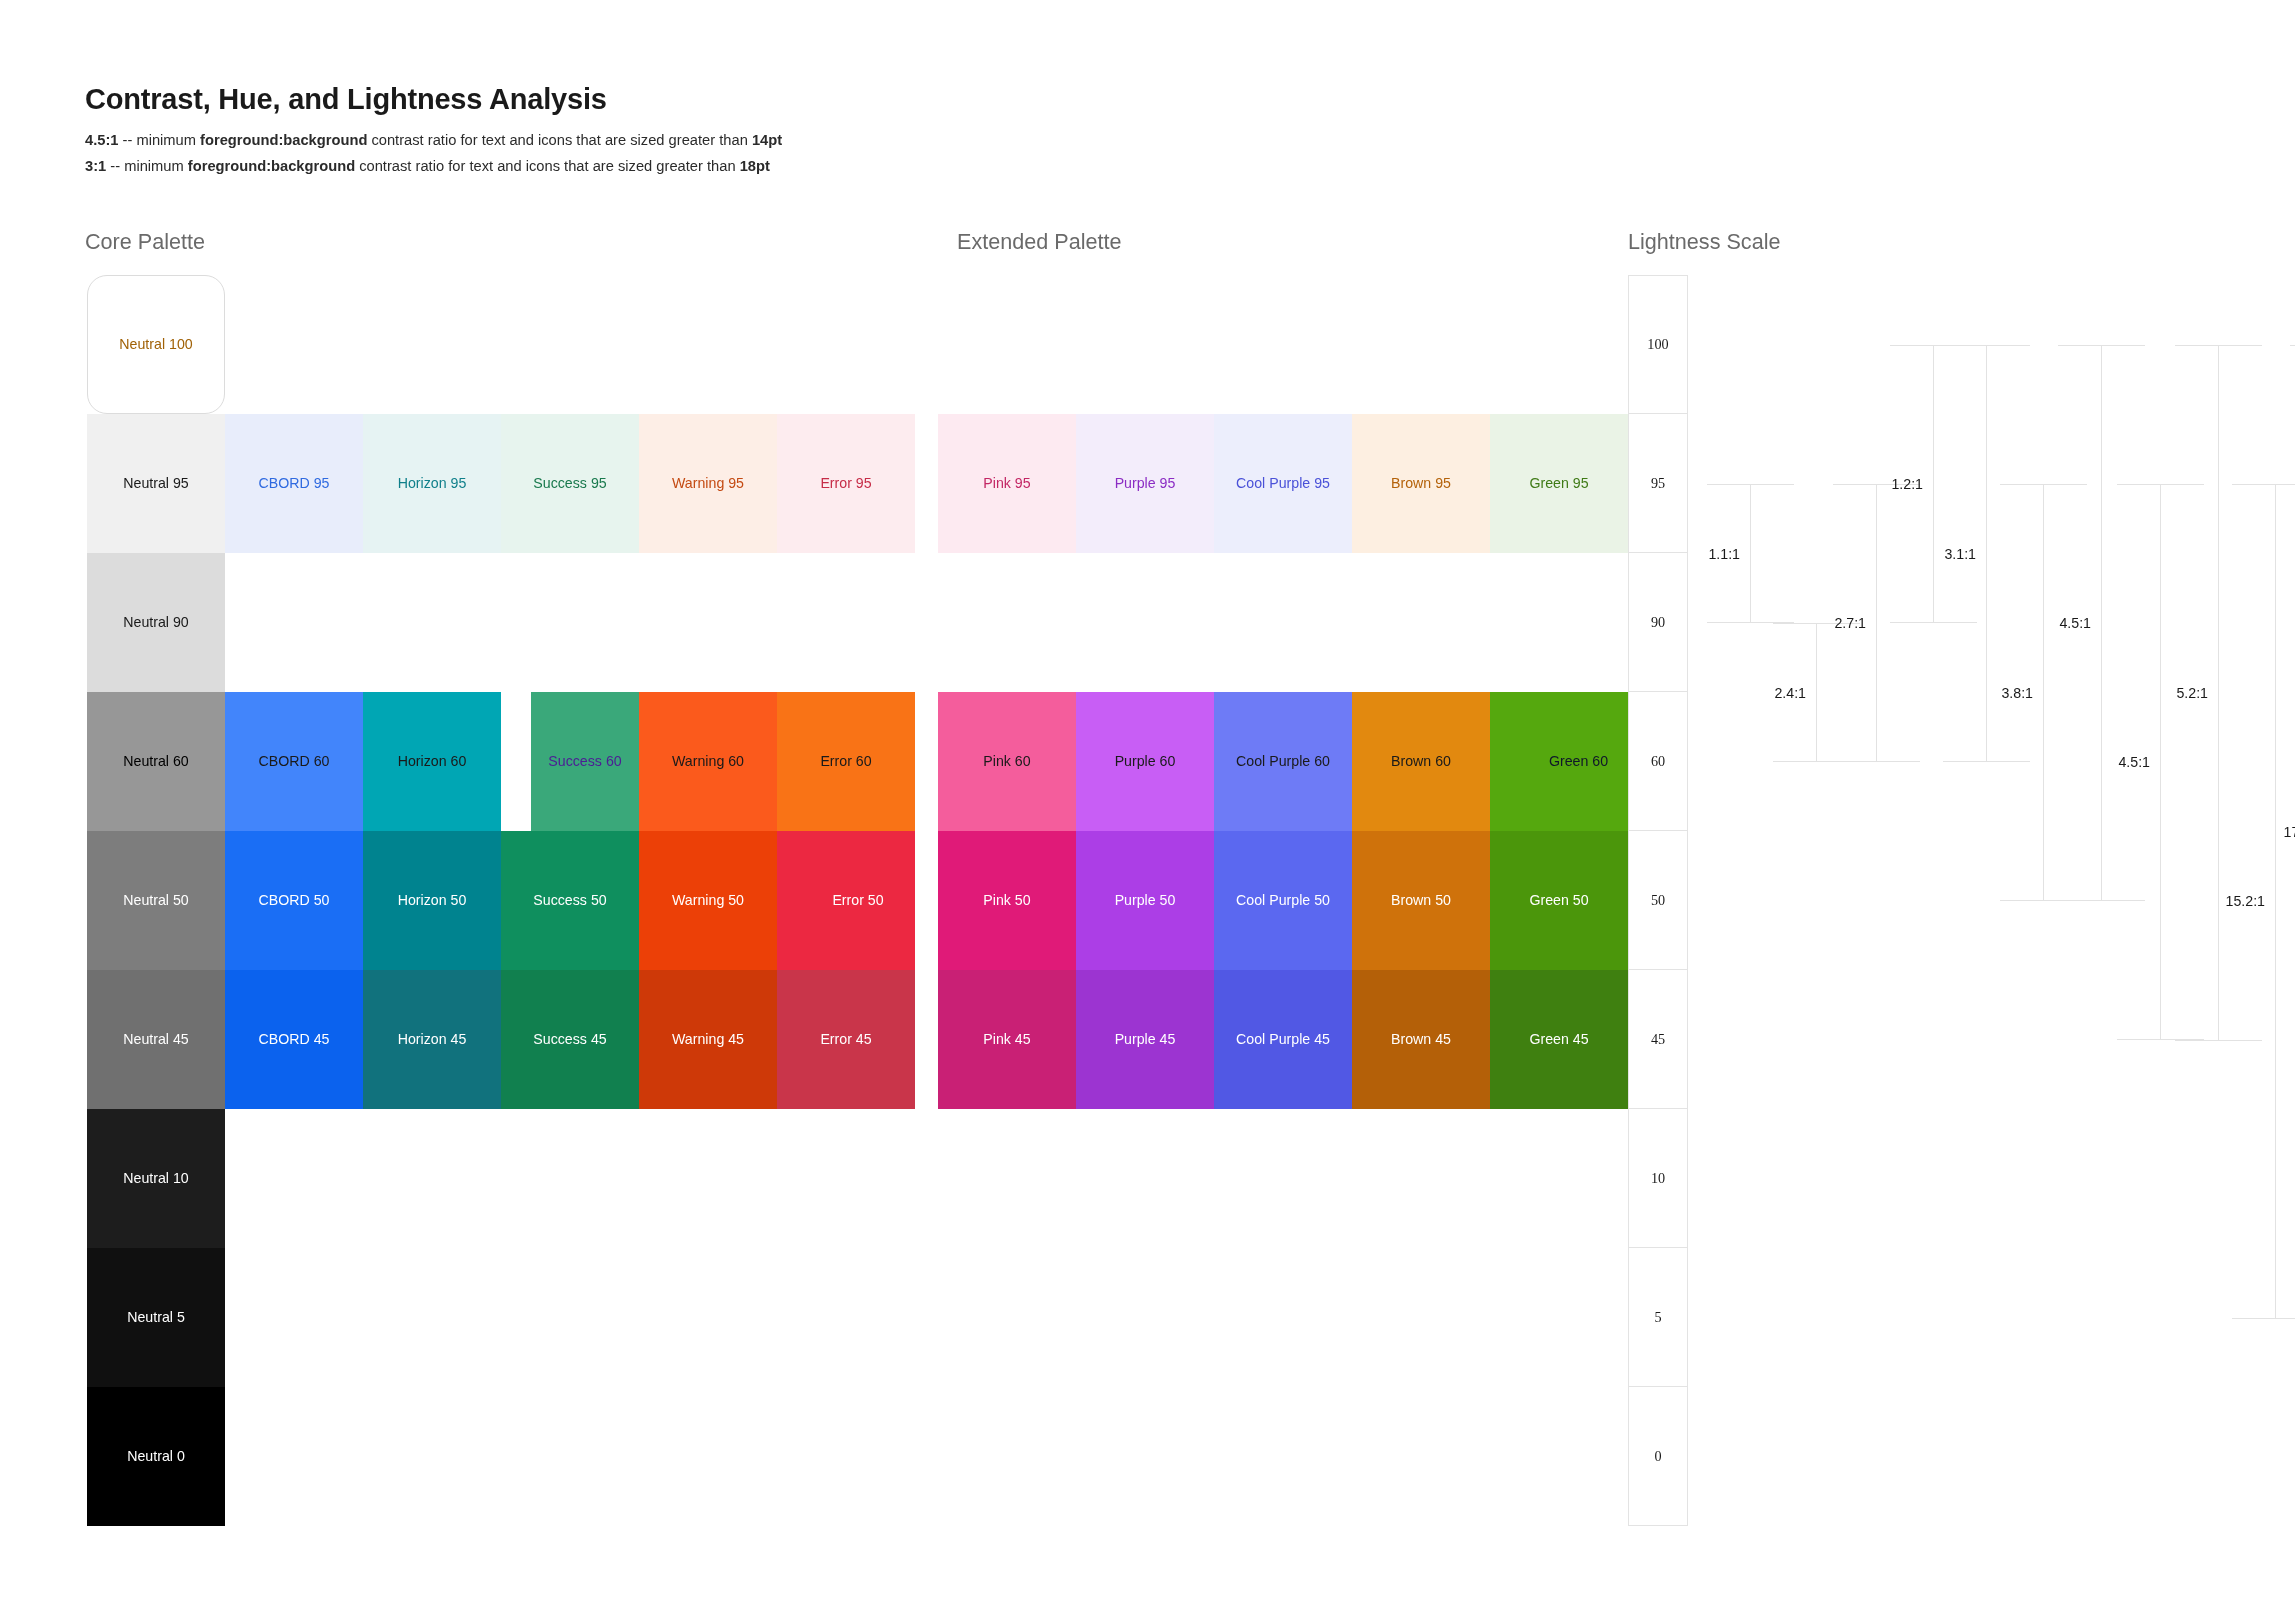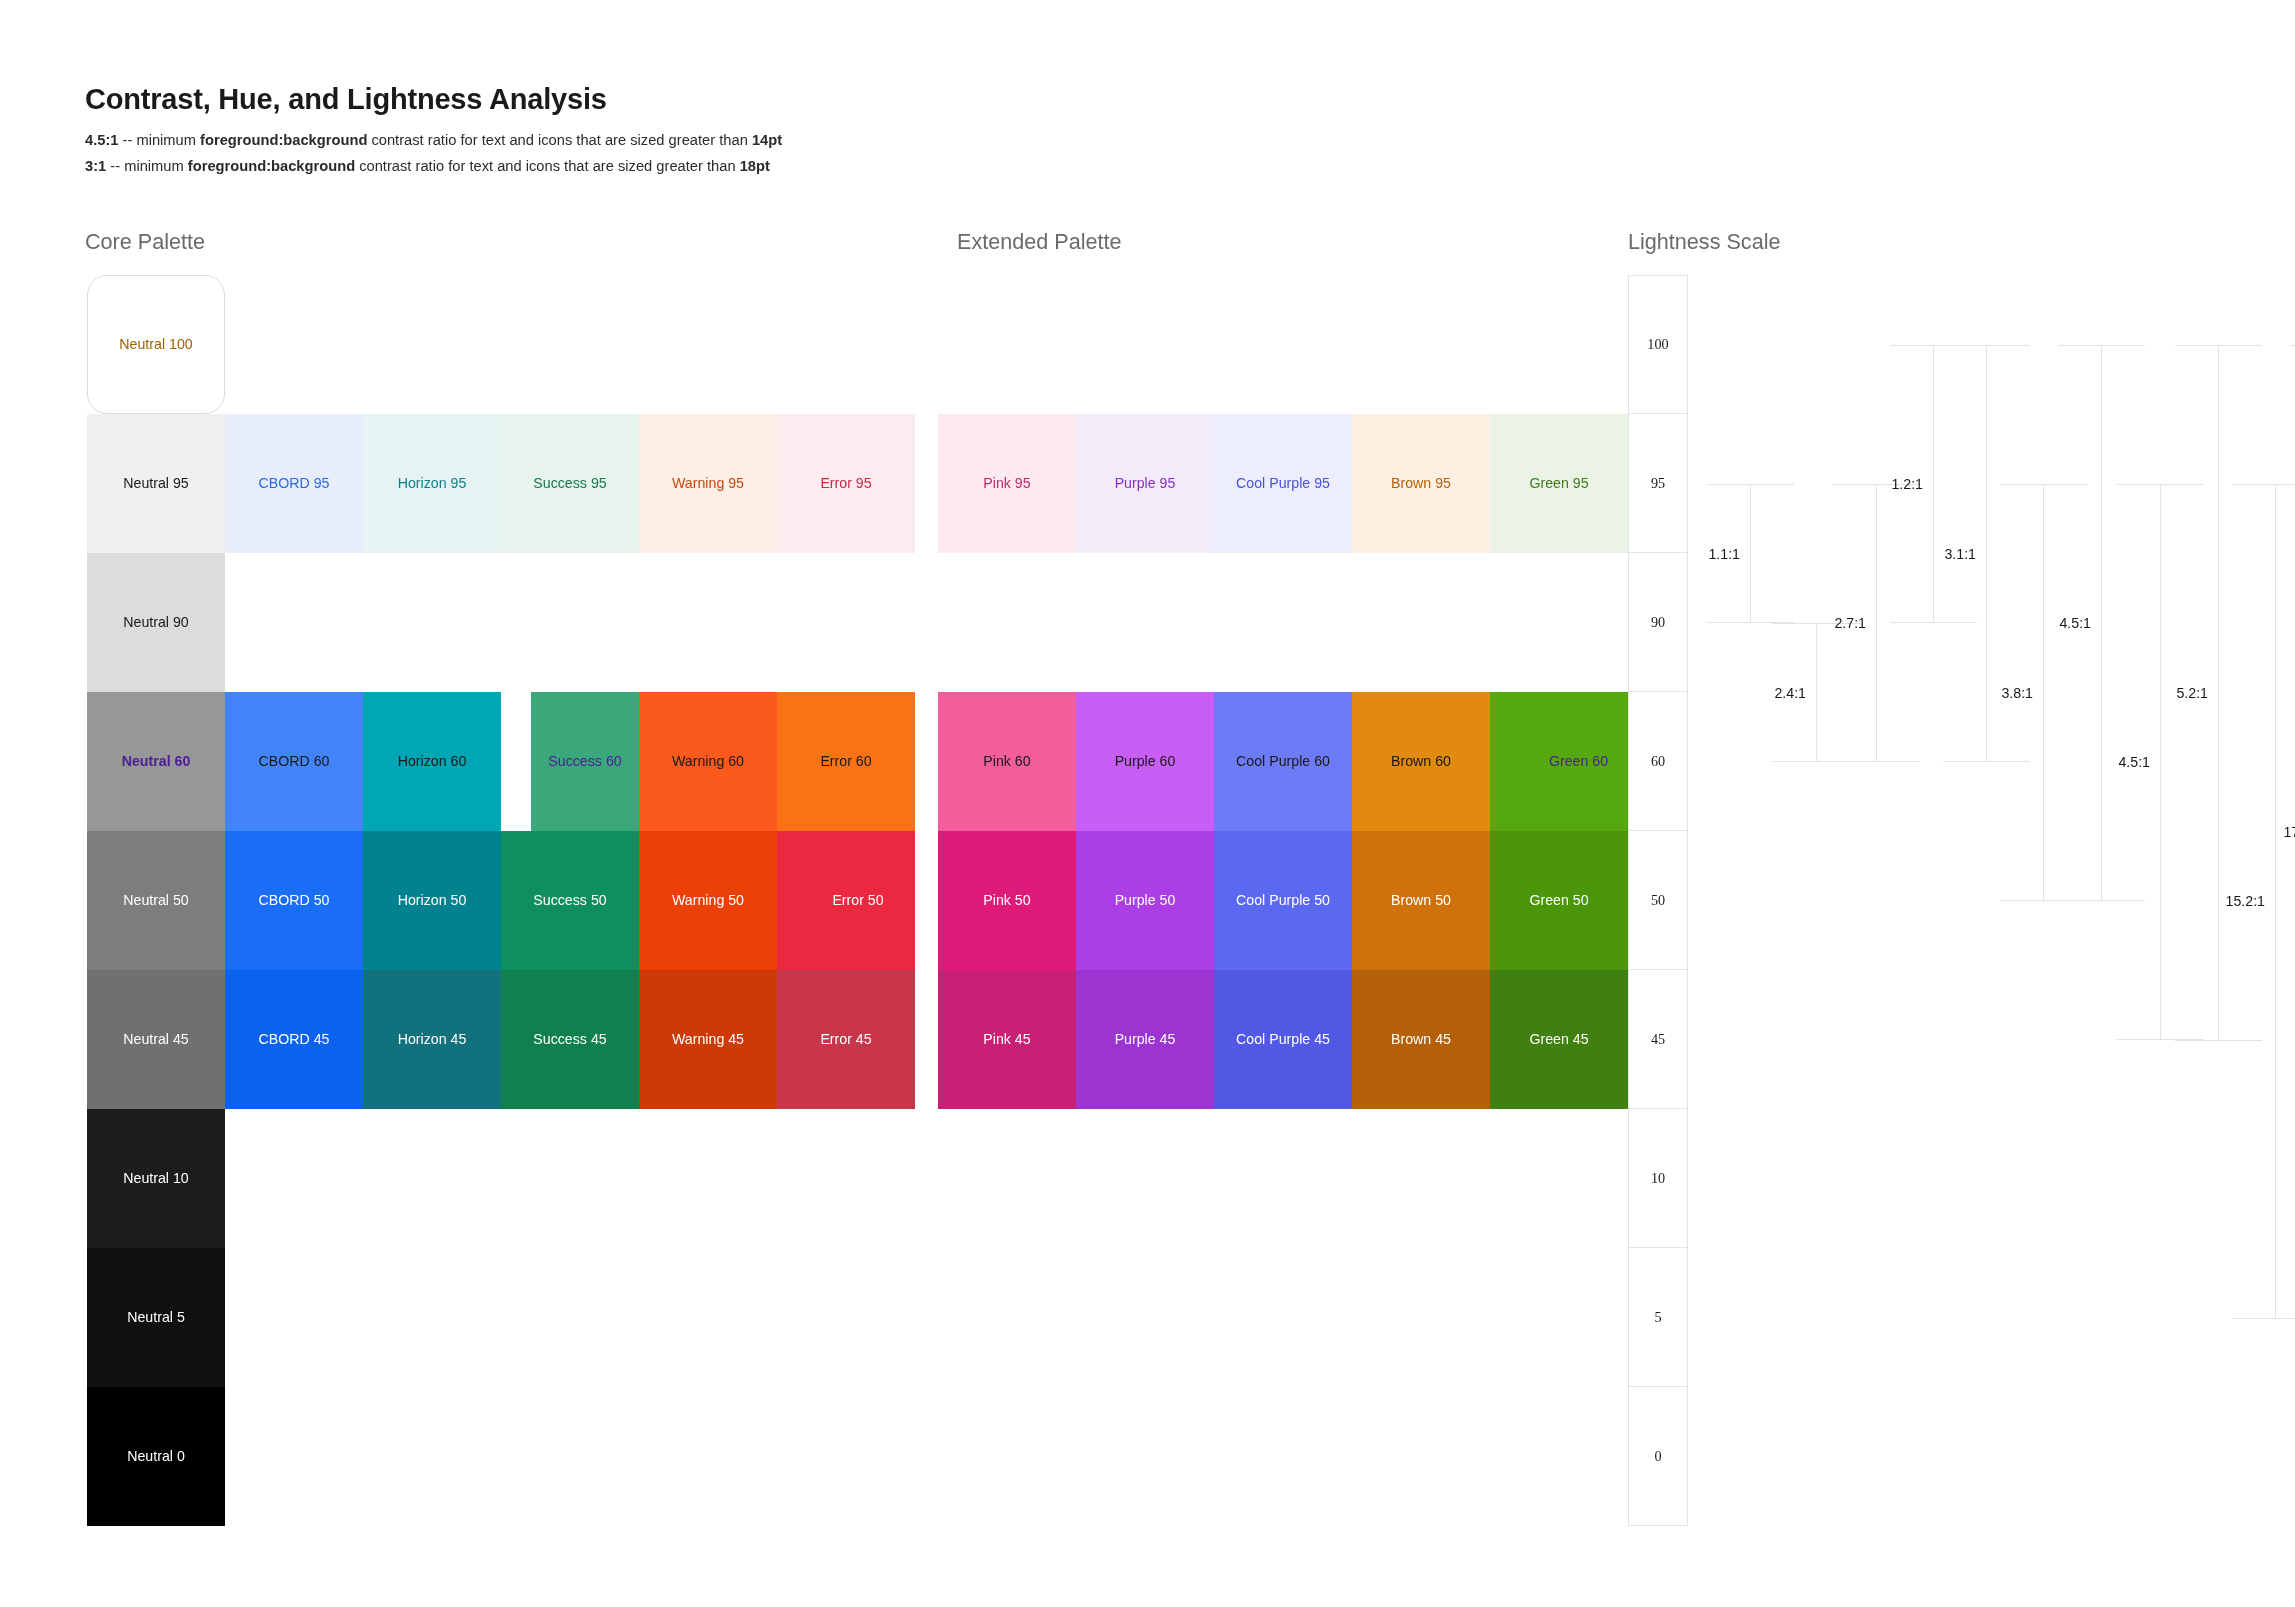--- a/index.html
+++ b/index.html
@@ -140,21 +140,21 @@
         <span>Error 95</span>
       </div>
       <div class="swatch" style="background: rgb(220, 220, 220); color: rgb(26, 26, 26);">
         <span>Neutral 90</span>
       </div>
       <div class="swatch empty"></div>
       <div class="swatch empty"></div>
       <div class="swatch empty"></div>
       <div class="swatch empty"></div>
       <div class="swatch empty"></div>
-      <div class="swatch" style="background: rgb(151, 151, 151); color: #4c1d95; font-weight: bold;">
+      <div class="swatch" style="background: rgb(151, 151, 151); color: #000000;">
         <span>Neutral 60</span>
       </div>
       <div class="swatch" style="background: rgb(66, 133, 251); color: rgb(26, 26, 26);">
         <span>CBORD 60</span>
       </div>
       <div class="swatch" style="background: rgb(0, 166, 180); color: rgb(26, 26, 26);">
         <span>Horizon 60</span>
       </div>
       <div class="swatch" style="background: rgb(58, 168, 122); color: #4c1d95; margin-left: 30px;">
         <span>Success 60</span>
@@ -257,21 +257,21 @@
       </div>
       <div class="swatch" style="background: rgb(200, 94, 245); color: rgb(26, 26, 26);">
         <span>Purple 60</span>
       </div>
       <div class="swatch" style="background: rgb(110, 123, 246); color: rgb(26, 26, 26);">
         <span>Cool Purple 60</span>
       </div>
       <div class="swatch" style="background: rgb(226, 137, 15); color: rgb(26, 26, 26);">
         <span>Brown 60</span>
       </div>
-      <div class="swatch" style="background: rgb(85, 168, 14); color: #4c1d95; padding-left: 39px;">
+      <div class="swatch" style="background: rgb(85, 168, 14); color: #0f172a; padding-left: 39px;">
         <span>Green 60</span>
       </div>
       <div class="swatch" style="background: rgb(224, 26, 120); color: rgb(255, 255, 255);">
         <span>Pink 50</span>
       </div>
       <div class="swatch" style="background: rgb(172, 62, 230); color: rgb(255, 255, 255);">
         <span>Purple 50</span>
       </div>
       <div class="swatch" style="background: rgb(91, 104, 240); color: rgb(255, 255, 255);">
         <span>Cool Purple 50</span>

